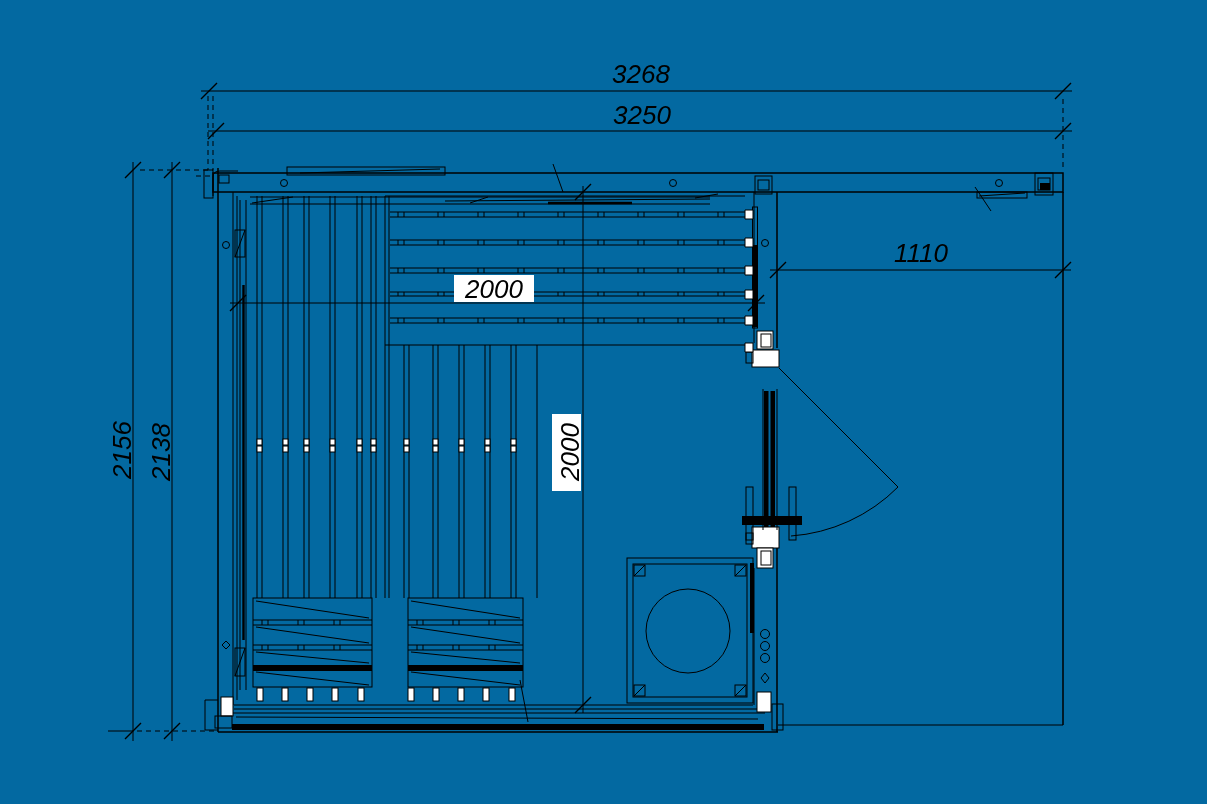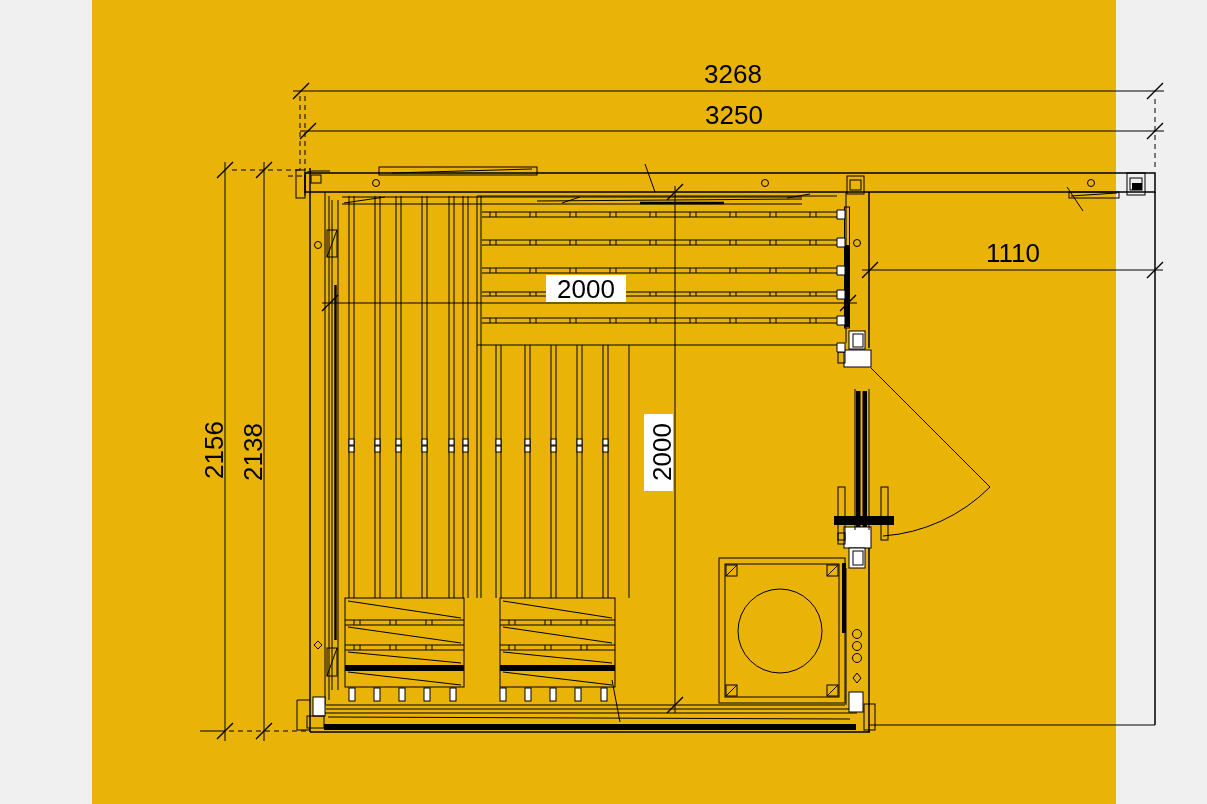--- a/index.html
+++ b/index.html
@@ -1,17 +1,17 @@
 <!DOCTYPE html>
 <html><head>
 <meta charset="utf-8">
 <style>
   html,body{margin:0;padding:0;background:#f0f0f0;}
-  .stage{width:1024px;height:804px;background:#eab308;position:relative;margin:0 auto;
-         font-family:"Liberation Sans", sans-serif;}
+  .stage{width:1207px;height:804px;background:#0369a1;position:relative;margin:0 auto;
+         font-family:"Liberation Sans", sans-serif;font-style:italic;}
   svg{display:block;}
   .dim-text{font-family:"Liberation Sans", sans-serif;font-size:26px;fill:#000;}
   .thin{stroke:#000;stroke-width:1;fill:none;}
   .med{stroke:#000;stroke-width:1.5;fill:none;}
   .thick{stroke:#000;stroke-width:2.4;fill:none;}
   .dark{fill:#000;stroke:none;}
   .whitefill{fill:#fff;stroke:#000;stroke-width:1;}
   .dash{stroke:#000;stroke-width:1;fill:none;stroke-dasharray:5,4;}
   .dimline{stroke:#000;stroke-width:1;fill:none;}
   .tick{stroke:#000;stroke-width:1.4;fill:none;}

